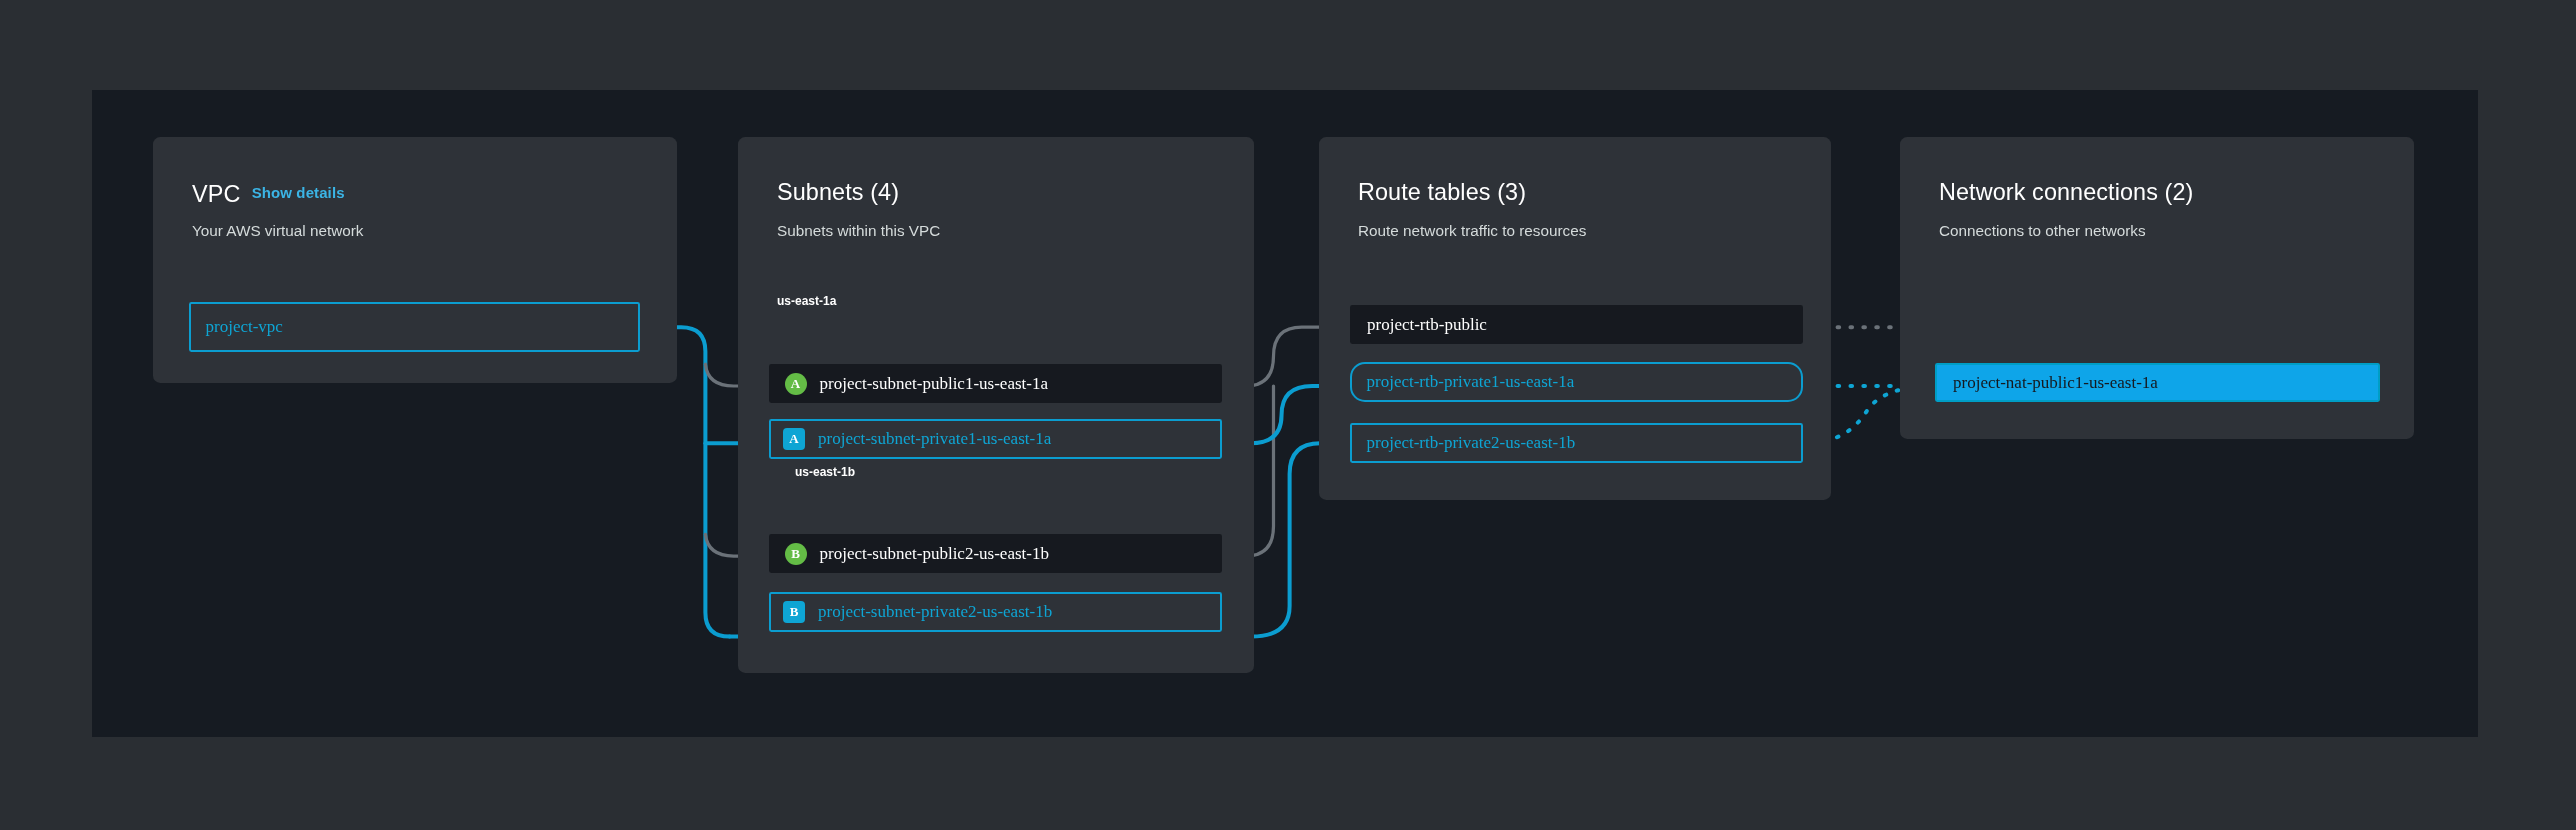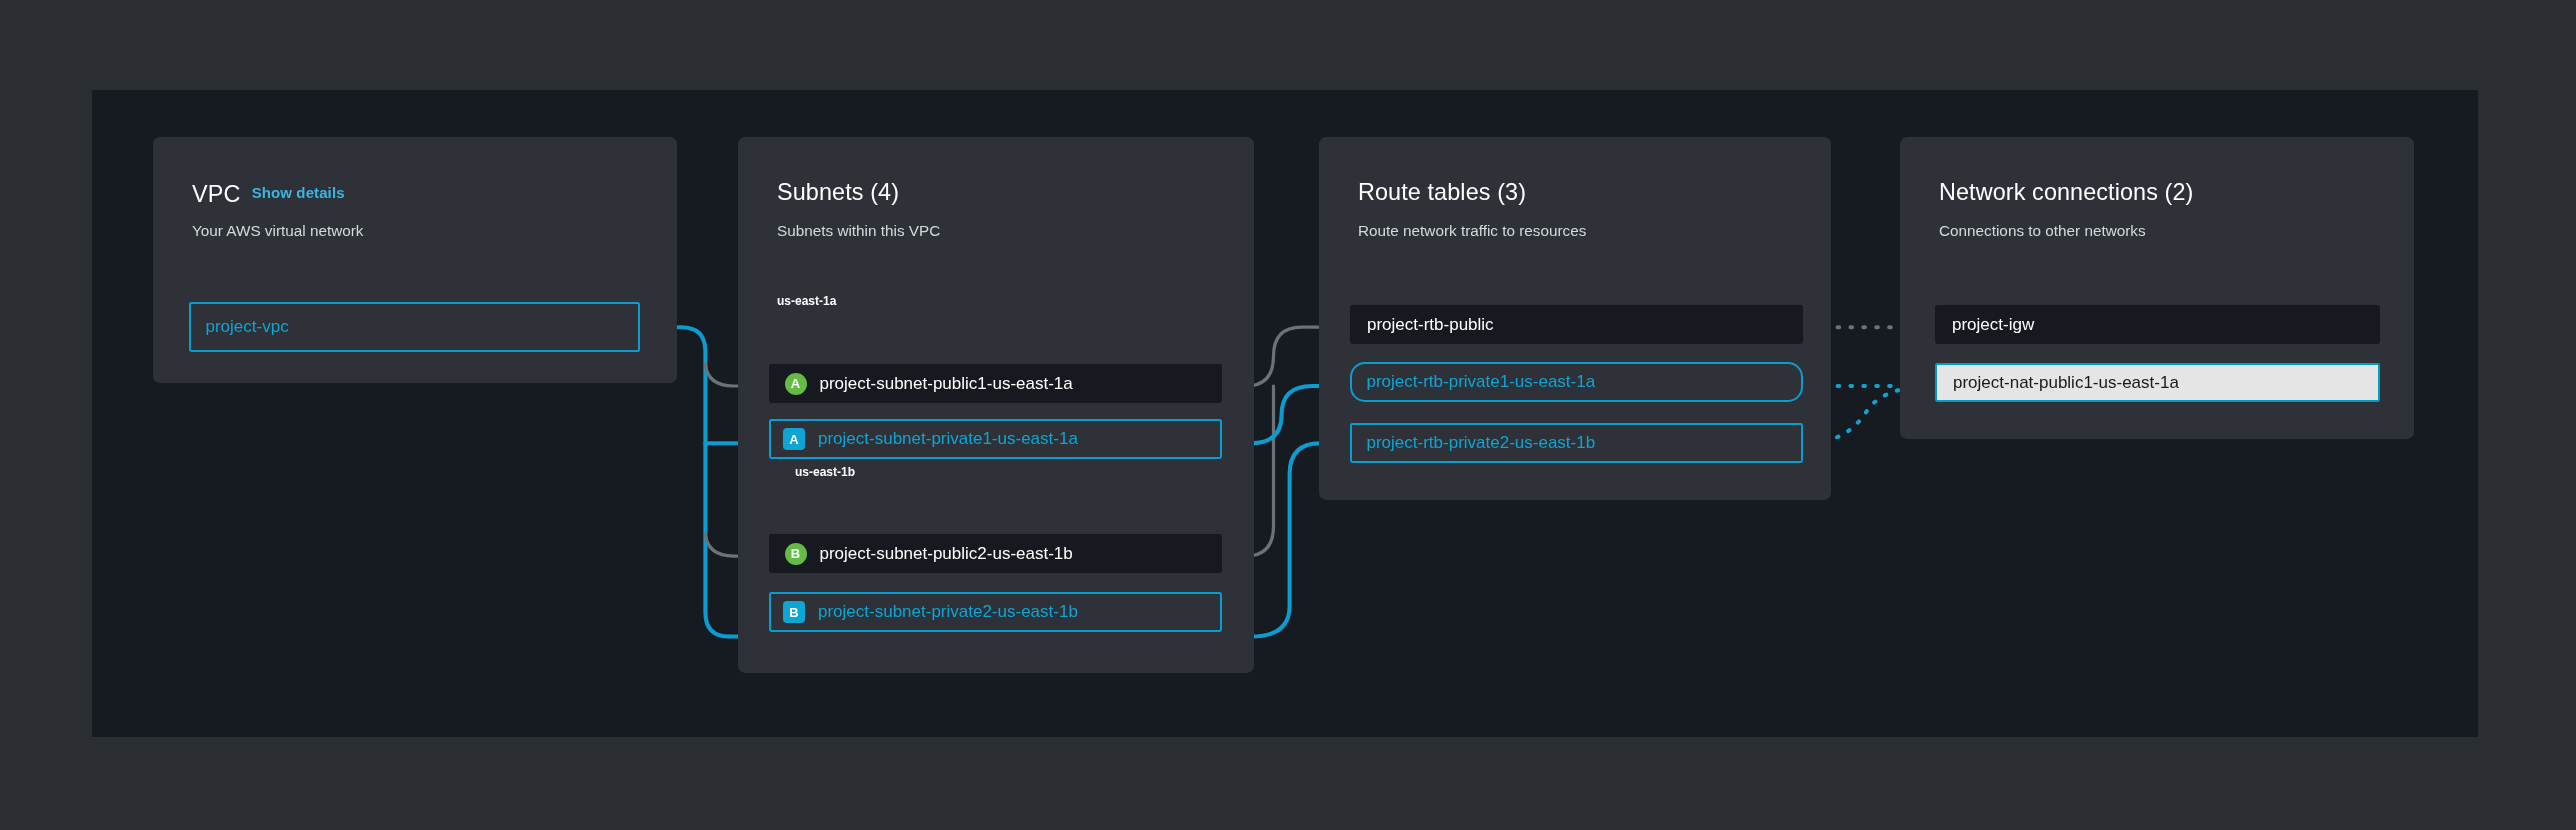--- a/index.html
+++ b/index.html
@@ -80,39 +80,40 @@
   
   .node {
     position: absolute;
     display: flex;
     align-items: center;
     border-radius: 2.4px;
     font-size: 17px;
     white-space: nowrap;
     cursor: pointer;
     z-index: 12;
+    font-family: Liberation Serif, serif;
   }
 
   
   .node.plain {
     background: #16191f;
     color: #ffffff;
     border: 1.6px solid transparent;
   }
 
   
   .node.outlined {
     background: transparent;
     color: #0ea5d4;
     border: 2.4px solid #0b9dd0;
   }
 
   
   .node.filled {
-    background: #e5e5e5;
+    background: #0ea5e9;
     color: #16191f;
     border: 2.4px solid #009ec6;
   }
 
   .node-label { display: inline-block; }
 
   
   .az-badge {
     width: 22px;
     height: 22px;
@@ -214,21 +215,18 @@
 
   <div class="node outlined" style="left:31px; top:286px; width:453px; height:40px; padding-left:14.5px;">
     <span class="node-label">project-rtb-private2-us-east-1b</span>
   </div>
 </div>
 
 <div class="panel" style="left:1900px; top:137px; width:514px; height:302px;">
   <div class="panel-title" style="top:42px;">Network connections (2)</div>
   <div class="panel-subtitle" style="top:85px;">Connections to other networks</div>
 
-  <div class="node plain" style="left:35px; top:168px; width:445px; height:39px; padding-left:16px;">
-    <span class="node-label">project-igw</span>
-  </div>
 
   <div class="node filled" style="left:35px; top:226px; width:445px; height:39px; padding-left:16px;">
     <span class="node-label">project-nat-public1-us-east-1a</span>
   </div>
 </div>
 
 
 </body></html>

